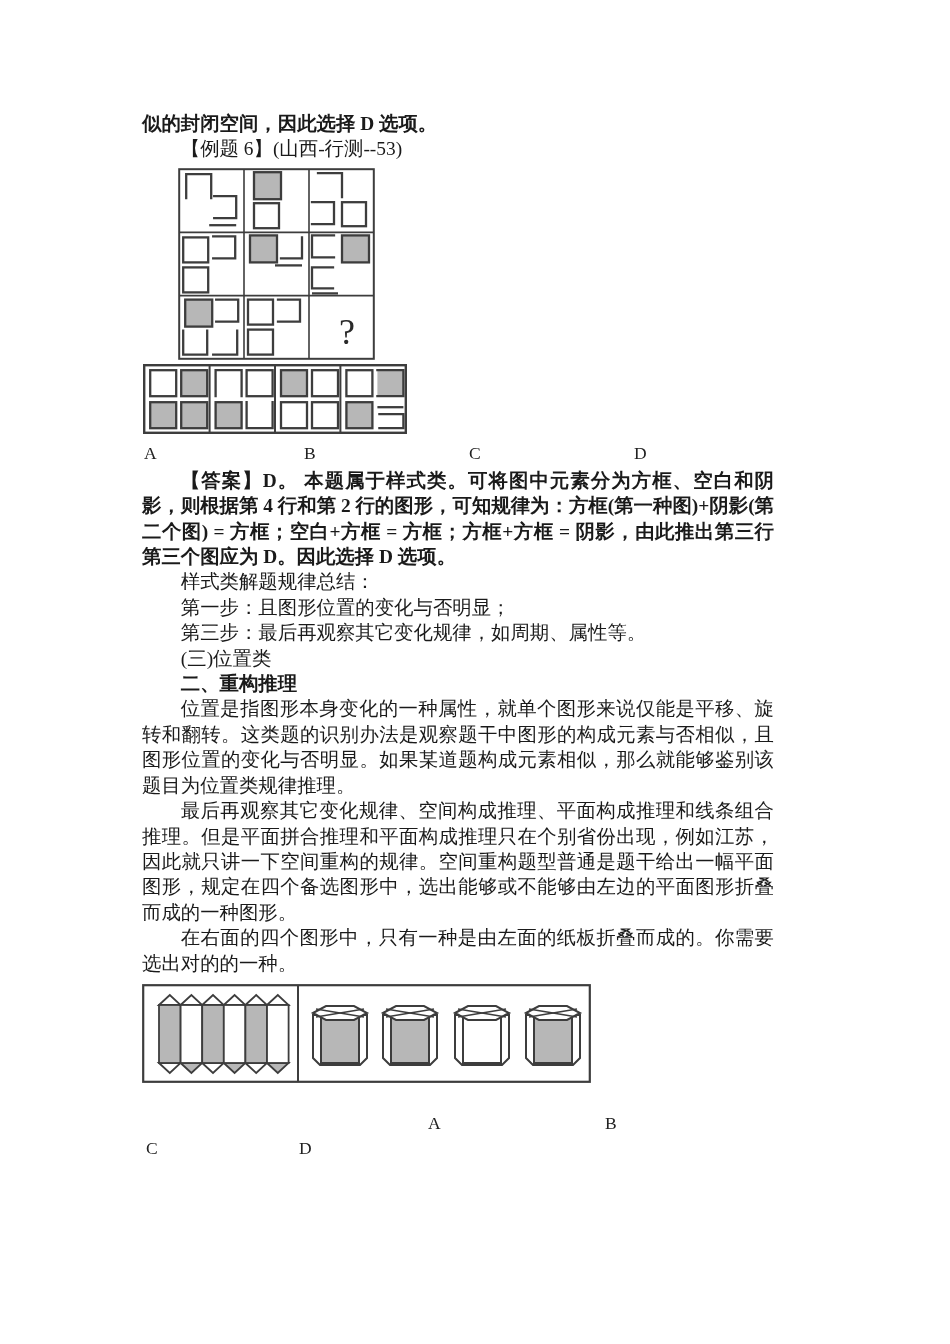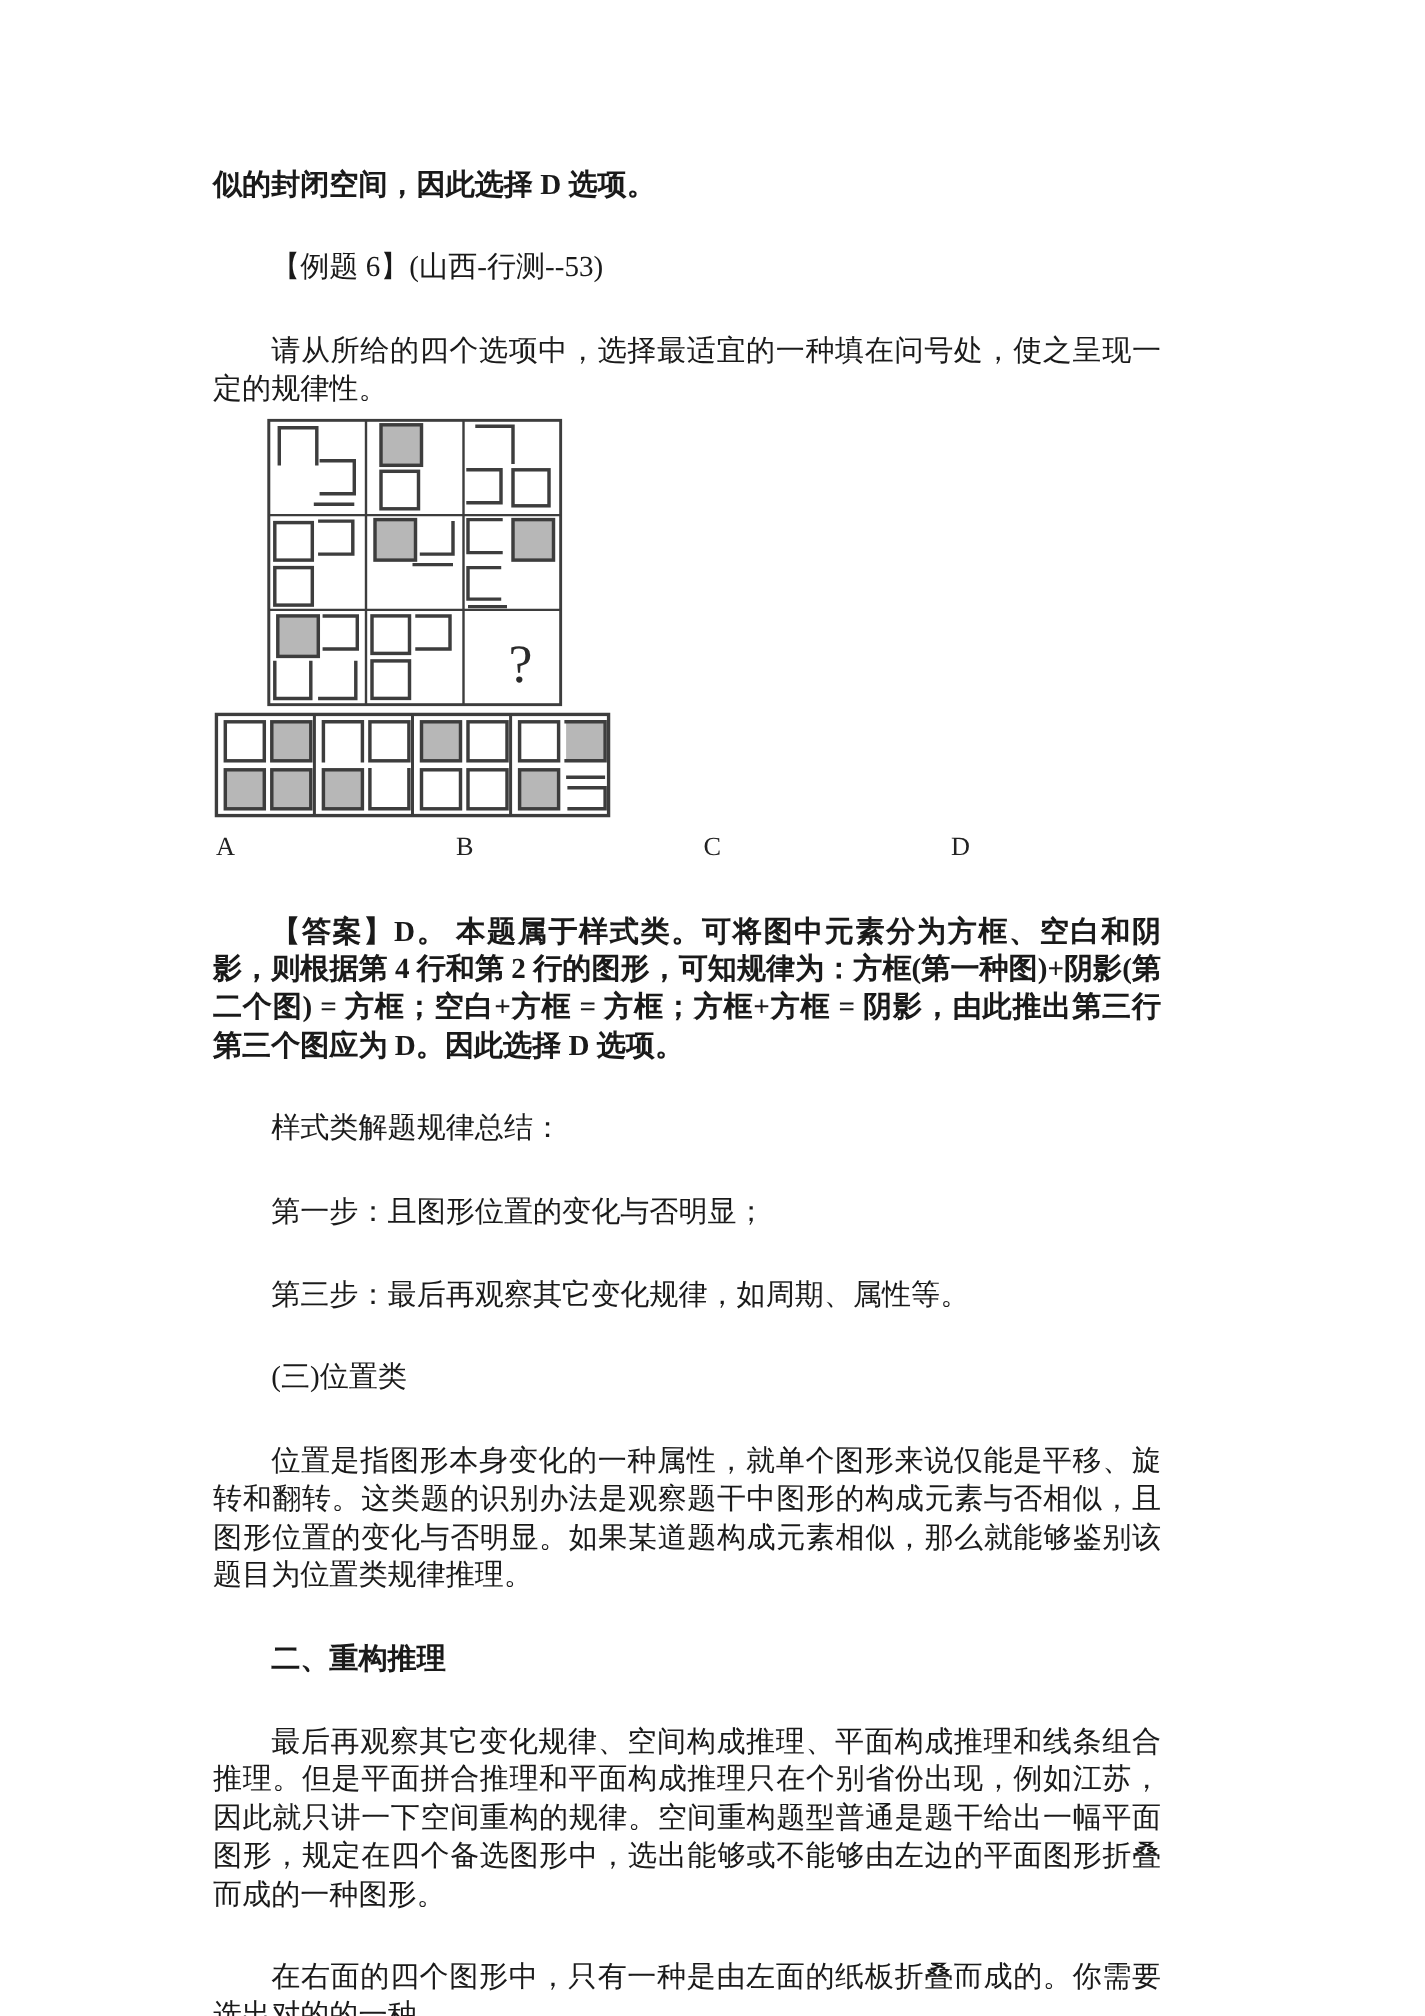--- a/index.html
+++ b/index.html
@@ -4,36 +4,35 @@
 <style>
   * { box-sizing: border-box; }
   html, body { margin: 0; padding: 0; }
   body {
     width: 950px; height: 1344px; background: #ffffff;
     font-family: "Liberation Serif", "DejaVu Serif", serif;
     color: #1a1a1a; overflow: hidden;
   }
   .page { position: relative; width: 868px; height: 1344px; padding: 111px 94px 30px 142px; }
   .para { margin: 0; font-size: 19.4px; line-height: 25.4px; text-align: justify; }
-  .indent { text-indent: 2em; margin-top: 30px; }
+  .indent { text-indent: 2em; }
   .bold { font-weight: bold; }
   .fig-grid { display: block; margin: 6px 0 0 36px; }
   .fig-options { display: block; margin: 4px 0 0 1px; }
   .fig-fold { display: block; margin: 8px 0 0 0; }
   .labels-row { position: relative; height: 25px; font-size: 17.5px; color: #222; }
   .labels-row span { position: absolute; top: 0; }
 </style>
 </head>
 <body>
 
 <div class="page">
 
   <p class="para bold">似的封闭空间，因此选择 D 选项。</p>
   <p class="para indent">【例题 6】(山西-行测--53)</p>
-  <p class="para indent">请从所给的四个选项中，选择最适宜的一种填在问号处，使之呈现一定的规律性。</p>
 
   <svg class="fig-grid" id="grid-fig" width="197" height="192" viewBox="0 0 197 192">
       <rect x="1.2" y="1.2" width="194.6" height="189.6" fill="#ffffff" stroke="#3d3d3d" stroke-width="2"></rect>
       <line x1="66" y1="1.2" x2="66" y2="190.8" stroke="#3d3d3d" stroke-width="1.6"></line>
       <line x1="131" y1="1.2" x2="131" y2="190.8" stroke="#3d3d3d" stroke-width="1.6"></line>
       <line x1="1.2" y1="64.4" x2="195.8" y2="64.4" stroke="#3d3d3d" stroke-width="1.6"></line>
       <line x1="1.2" y1="127.6" x2="195.8" y2="127.6" stroke="#3d3d3d" stroke-width="1.6"></line>
       <path fill="none" stroke="#3d3d3d" stroke-width="2.3" stroke-linecap="square" stroke-linejoin="miter" d="M8.2 30.2 L8.2 6.2 L33.2 6.2 L33.2 30.2"></path>
       <path fill="none" stroke="#3d3d3d" stroke-width="2.3" stroke-linecap="square" stroke-linejoin="miter" d="M36.2 28.2 L58.2 28.2 L58.2 50.2 L36.2 50.2"></path>
       <line x1="31.2" y1="57.2" x2="58.2" y2="57.2" stroke="#3d3d3d" stroke-width="2.3"></line>
@@ -94,23 +93,23 @@
     <span style="left:492px">D</span>
   </div>
 
   <p class="para indent bold">【答案】D。 本题属于样式类。可将图中元素分为方框、空白和阴影，则根据第 4 行和第 2 行的图形，可知规律为：方框(第一种图)+阴影(第二个图) = 方框；空白+方框 = 方框；方框+方框 = 阴影，由此推出第三行第三个图应为 D。因此选择 D 选项。</p>
 
   <p class="para indent">样式类解题规律总结：</p>
   <p class="para indent">第一步：且图形位置的变化与否明显；</p>
   <p class="para indent">第三步：最后再观察其它变化规律，如周期、属性等。</p>
 
   <p class="para indent">(三)位置类</p>
+  <p class="para indent bold">二、重构推理</p>
+
   <p class="para indent">位置是指图形本身变化的一种属性，就单个图形来说仅能是平移、旋转和翻转。这类题的识别办法是观察题干中图形的构成元素与否相似，且图形位置的变化与否明显。如果某道题构成元素相似，那么就能够鉴别该题目为位置类规律推理。</p>
-
-  <p class="para indent bold">二、重构推理</p>
   <p class="para indent">最后再观察其它变化规律、空间构成推理、平面构成推理和线条组合推理。但是平面拼合推理和平面构成推理只在个别省份出现，例如江苏，因此就只讲一下空间重构的规律。空间重构题型普通是题干给出一幅平面图形，规定在四个备选图形中，选出能够或不能够由左边的平面图形折叠而成的一种图形。</p>
 
   <p class="para indent">在右面的四个图形中，只有一种是由左面的纸板折叠而成的。你需要选出对的的一种。</p>
 
   <svg class="fig-fold" id="fold-fig" width="450" height="100" viewBox="0 0 450 100">
       <rect x="1.2" y="1.2" width="446.6" height="96.6" fill="#ffffff" stroke="#3d3d3d" stroke-width="2.2"></rect>
       <line x1="156" y1="1.2" x2="156" y2="97.8" stroke="#3d3d3d" stroke-width="2"></line>
       <polygon points="17,21 27.8,11 38.6,21" fill="#ffffff" stroke="#3d3d3d" stroke-width="1.8"></polygon>
       <polygon points="17,79 27.8,89 38.6,79" fill="#ffffff" stroke="#3d3d3d" stroke-width="1.8"></polygon>
       <rect x="17" y="21" width="21.6" height="58" fill="#b7b7b7" stroke="#3d3d3d" stroke-width="1.8"></rect>

